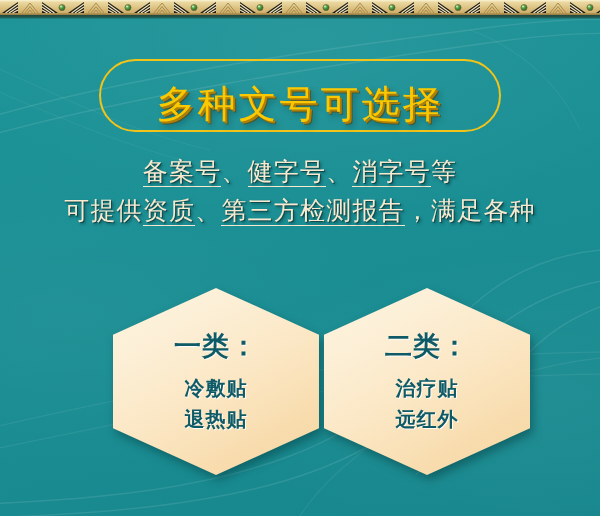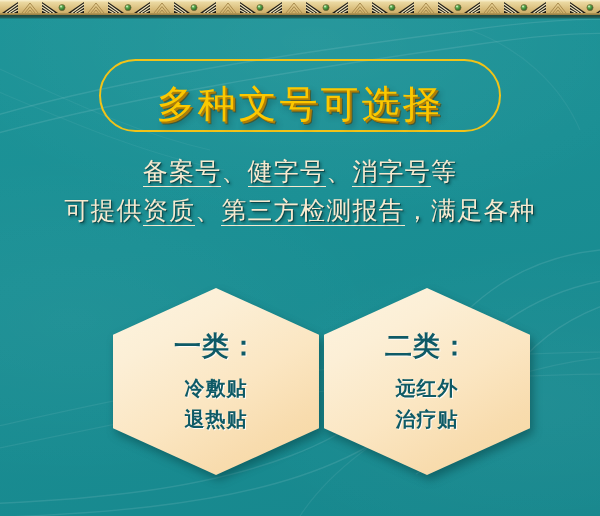--- a/index.html
+++ b/index.html
@@ -223,18 +223,18 @@
       <div class="hex-title">一类：</div>
       <div class="hex-sub">冷敷贴</div>
       <div class="hex-sub">退热贴</div>
     </div>
   </div>
 
   <div class="hex" id="hex-2">
     <div class="hex-body"></div>
     <div class="hex-content">
       <div class="hex-title">二类：</div>
+      <div class="hex-sub">治疗贴</div>
       <div class="hex-sub">远红外</div>
-      <div class="hex-sub">治疗贴</div>
     </div>
   </div>
 
 </div>
 
 </body></html>

